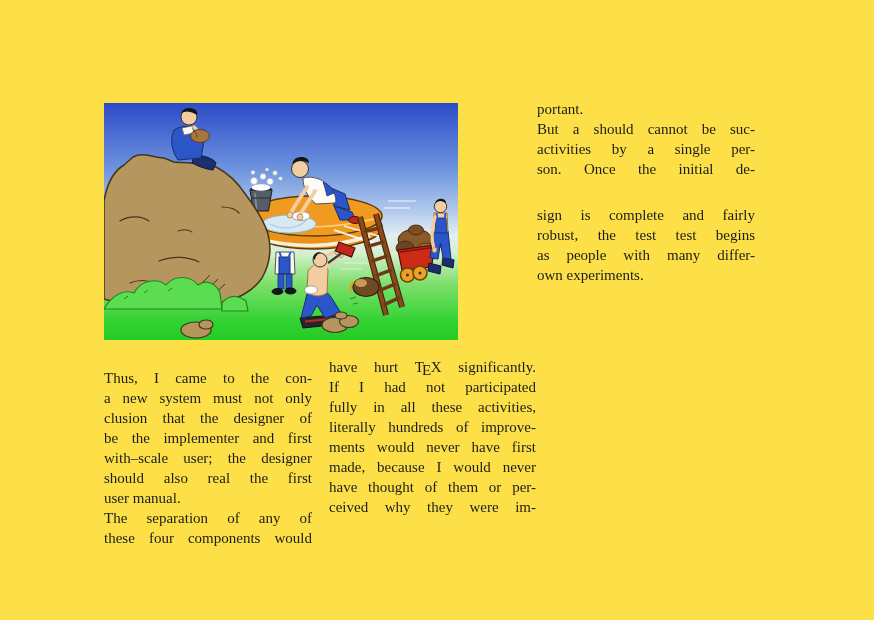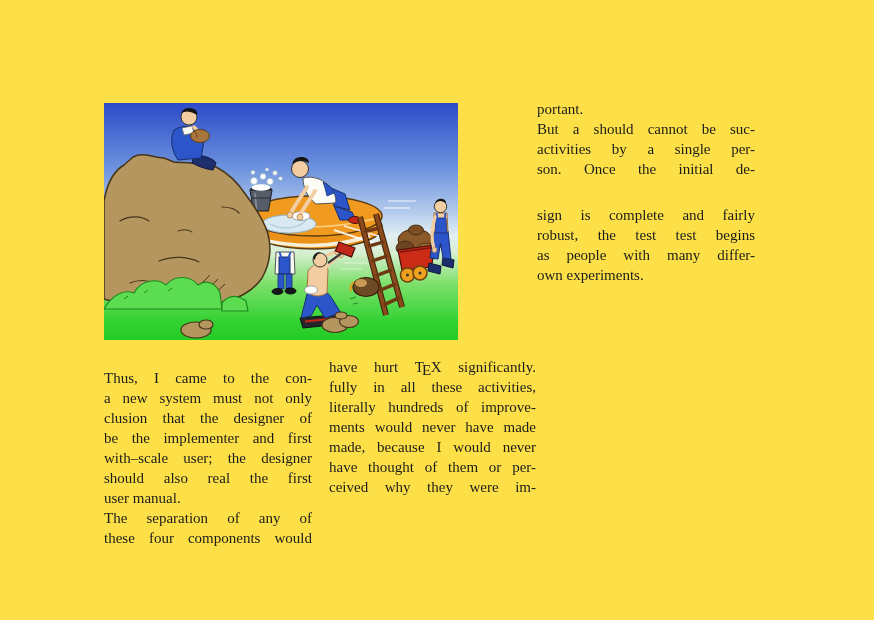--- a/index.html
+++ b/index.html
@@ -222,21 +222,22 @@
     <div class="ln">be the implementer and first</div>
     <div class="ln">with–scale user; the designer</div>
     <div class="ln">should also real the first</div>
     <div class="ln s">user manual.</div>
     <div class="ln">The separation of any of</div>
     <div class="ln">these four components would</div>
   </div>
 
   <div class="col col-mid">
     <div class="ln"><span>have hurt T</span><span class="tex-e">E</span><span>X significantly.</span></div>
+    <div class="ln">If I had not participated</div>
     <div class="ln">fully in all these activities,</div>
     <div class="ln">literally hundreds of improve-</div>
-    <div class="ln">ments would never have made</div>
+    <div class="ln">ments would never have first</div>
     <div class="ln">made, because I would never</div>
     <div class="ln">have thought of them or per-</div>
     <div class="ln">ceived why they were im-</div>
   </div>
 
 </div>
 
 </body></html>

